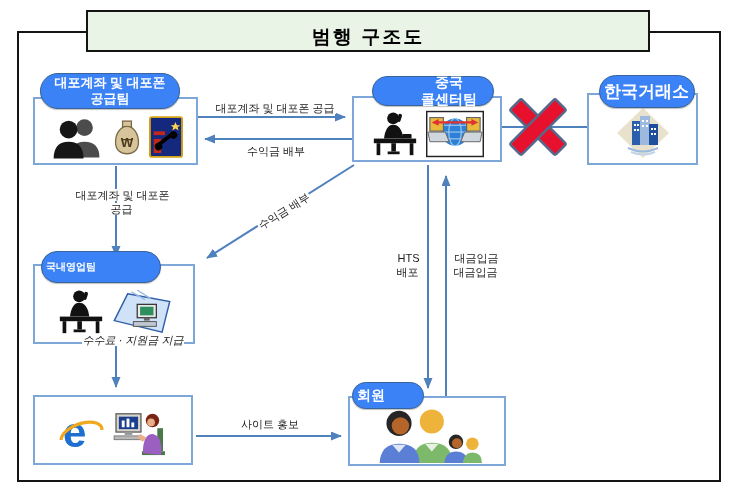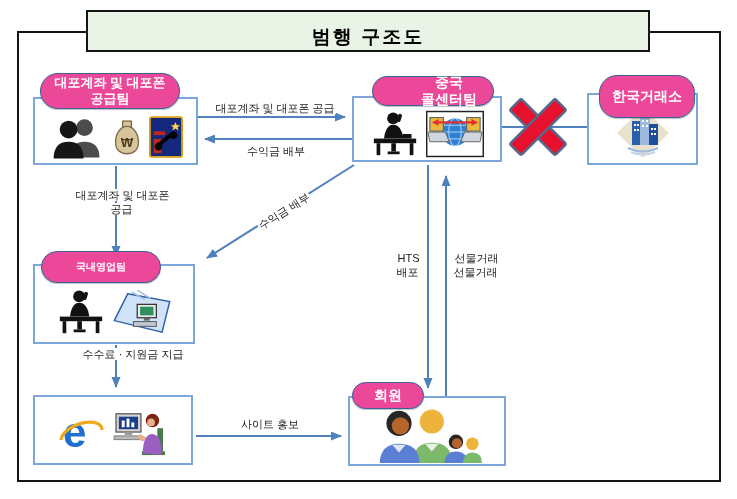--- a/index.html
+++ b/index.html
@@ -11,22 +11,22 @@
   
   #title-bar{position:absolute;left:86px;top:10px;width:564px;height:42px;
          background:#e9f3e6;border:2px solid #141414;box-sizing:border-box;
          display:flex;align-items:flex-end;justify-content:center;z-index:6;
          font-size:19px;font-weight:bold;letter-spacing:2px;color:#000;}
   
   #edges-svg{position:absolute;left:0;top:0;width:737px;height:499px;z-index:2;}
   
   .node{position:absolute;background:#fff;border:2px solid #7da7d8;box-sizing:border-box;
         display:flex;align-items:center;justify-content:center;gap:7px;z-index:3;}
-  .hdr{position:absolute;background:#ec4899;border:1px solid #38649b;border-radius:18px;
-       color:#fff;font-weight:bold;display:flex;align-items:center;justify-content:center;
+  .hdr{position:absolute;background:#3b82f6;border:1px solid #38649b;border-radius:18px;
+       color:#fff;font-weight:bold;display:flex;align-items:center;
        text-align:center;box-sizing:border-box;z-index:4;line-height:1.25;
        word-break:keep-all;padding:1px 4px;box-shadow:0 1px 1px rgba(0,0,0,.25);}
   
   .elabel{position:absolute;z-index:5;font-size:11px;color:#1b1b1b;text-align:center;
           line-height:1.3;word-break:keep-all;}
   .elabel span{background:#fff;padding:0 1px;}
   .rot{transform:rotate(-32deg);white-space:nowrap;}
   .icon{display:block;}
 </style>
 </head>
@@ -141,21 +141,21 @@
           <rect x="31" y="19" width="2" height="2"></rect>
         <rect x="36" y="22" width="2" height="2"></rect>
           <rect x="39" y="22" width="2" height="2"></rect>
         <rect x="36" y="27" width="2" height="2"></rect>
           <rect x="39" y="27" width="2" height="2"></rect>
       </g>
       <path d="M13,42 q15,7 30,0" fill="none" stroke="#9db9dd" stroke-width="2"></path>
       <path d="M16,46 q12,5 24,0" fill="none" stroke="#c3d4ea" stroke-width="2"></path>
     </svg>
   </div>
-  <div class="hdr" style="left:599px;top:75px;width:96px;height:43px;font-size:14px;">
+  <div class="hdr" style="left:599px;top:75px;width:96px;height:33px;font-size:17px;">
     <span>한국거래소</span>
   </div>
 
   <div class="node" style="left:33px;top:264px;width:162px;height:80px;padding-top:16px;">
     <svg class="icon" width="48" height="46" viewBox="0 0 52 50">
       <circle cx="24" cy="8" r="6.5" fill="#111"></circle>
       <rect x="29" y="3" width="4" height="9" rx="2" transform="rotate(18 31 7)" fill="#111"></rect>
       <path d="M14,30 q2,-15 10,-15 q9,0 11,15 z" fill="#111"></path>
       <rect x="3" y="30" width="46" height="5" fill="#111"></rect>
       <rect x="6" y="35" width="4" height="13" fill="#111"></rect>
@@ -228,22 +228,22 @@
   <div class="elabel" style="left:62px;top:188px;width:120px;">
     <span>대포계좌 및 대포폰 공급</span>
   </div>
   <div class="elabel rot" style="left:234px;top:204px;width:100px;">
     <span>수익금 배부</span>
   </div>
   <div class="elabel" style="left:392px;top:251px;width:32px;">
     <span>HTS 배포</span>
   </div>
   <div class="elabel" style="left:452px;top:251px;width:48px;">
-    <span>선물거래 선물거래</span>
-  </div>
-  <div class="elabel" style="left:53px;top:347px;width:160px;">
+    <span>대금입금 대금입금</span>
+  </div>
+  <div class="elabel" style="left:53px;top:333px;width:160px;font-style:italic;">
     <span>수수료 · 지원금 지급</span>
   </div>
   <div class="elabel" style="left:212px;top:417px;width:116px;">
     <span>사이트 홍보</span>
   </div>
 
 </div>
 
 </body></html>

